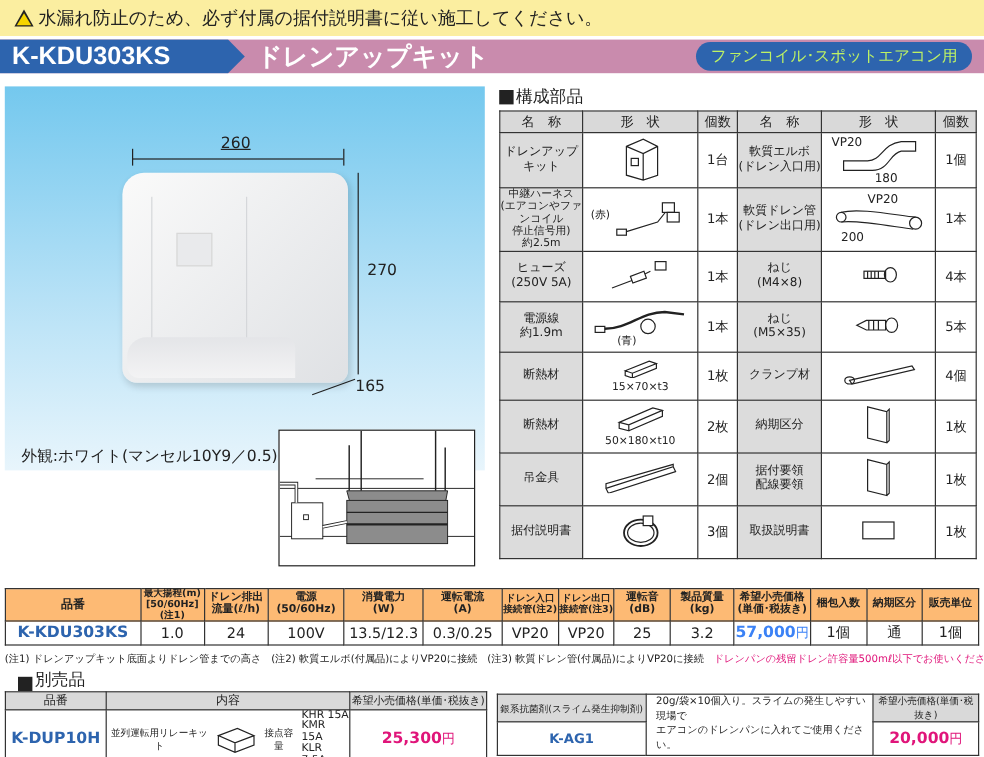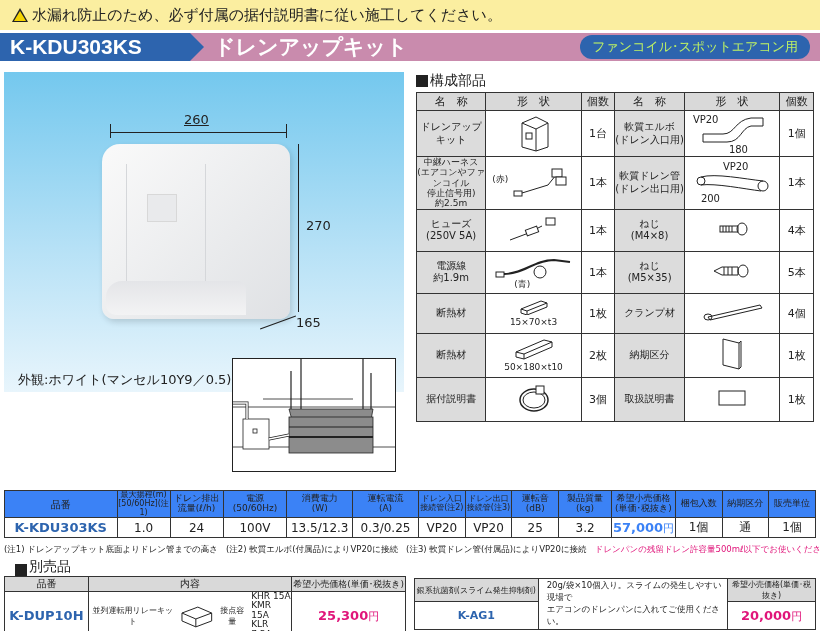--- a/index.html
+++ b/index.html
@@ -31,21 +31,21 @@
   .parts { position: absolute; left: 416px; top: 92px; width: 398px; font-size: 10px; }
   .parts td, .parts th { border: 1px solid #333; text-align: center; vertical-align: middle; }
   .parts th { background: #d9d9d9; font-weight: normal; height: 18px; font-size: 11px; margin-left: 32px; }
   .parts td.nm { background: #dcdcdc; width: 70px; line-height: 1.25; }
   .parts td.shape { width: 96px; position: relative; }
   .parts td.qty { width: 34px; font-size: 11px; }
   .parts tr.r { height: 46px; }
 
   .spec { position: absolute; left: 4px; top: 490px; width: 812px; font-size: 10px; }
   .spec td, .spec th { border: 1px solid #333; text-align: center; vertical-align: middle; }
-  .spec th { background: #3b82f6; font-weight: normal; height: 24px; line-height: 1.1; font-size: 9px; }
+  .spec th { background: #fdba74; font-weight: bold; height: 24px; line-height: 1.1; font-size: 9px; }
   .spec td { height: 20px; font-size: 12px; }
   .spec td.model { color: #2d64ae; font-weight: bold; font-size: 13px; }
   .spec td.price { color: #3b82f6; font-weight: bold; font-size: 13px; }
   .spec td.price span { font-weight: normal; font-size: 11px; }
 
   .notes { position: absolute; left: 4px; top: 544px; font-size: 8.5px; color: #222; white-space: nowrap; }
   .notes .pink { color: #e0157a; }
 
   .opt1 { position: absolute; left: 4px; top: 576px; width: 402px; font-size: 10px; }
   .opt1 td, .opt1 th { border: 1px solid #333; text-align: center; vertical-align: middle; }
@@ -250,20 +250,37 @@
   <tr class="r" style="height:44px">
     <td class="nm">断熱材</td>
     <td class="shape">
       <svg width="44" height="22" viewBox="0 0 44 22">
             <path d="M4,14 L32,2 L40,4 L12,16 Z M4,14 L4,19 L12,21 L12,16 M40,4 L40,9 L12,21" fill="none" stroke="#222"></path>
           </svg>
       <div style="font-size:9px">50×180×t10</div>
     </td>
     <td class="qty">2枚</td>
     <td class="nm">納期区分</td>
+    <td class="shape">
+      <svg width="26" height="34" viewBox="0 0 26 34">
+            <path d="M4,2 L20,6 L20,32 L4,28 Z M20,6 L22,4 L22,30 L20,32" fill="none" stroke="#222"></path>
+          </svg>
+    </td>
+    <td class="qty">1枚</td>
+  </tr>
+  <tr class="r" style="height:44px">
+    <td class="nm">吊金具</td>
+    <td class="shape">
+      <svg width="66" height="26" viewBox="0 0 66 26">
+            <path d="M4,22 L60,4 L62,8 L6,26 Z M4,22 L4,18 L60,2 L60,4" fill="none" stroke="#222"></path>
+          </svg>
+    </td>
+    <td class="qty">2個</td>
+    <td class="nm" style="white-space:pre-line">据付要領
+配線要領</td>
     <td class="shape">
       <svg width="26" height="34" viewBox="0 0 26 34">
             <path d="M4,2 L20,6 L20,32 L4,28 Z M20,6 L22,4 L22,30 L20,32" fill="none" stroke="#222"></path>
           </svg>
     </td>
     <td class="qty">1枚</td>
   </tr>
   <tr class="r" style="height:44px">
     <td class="nm">据付説明書</td>
     <td class="shape">

